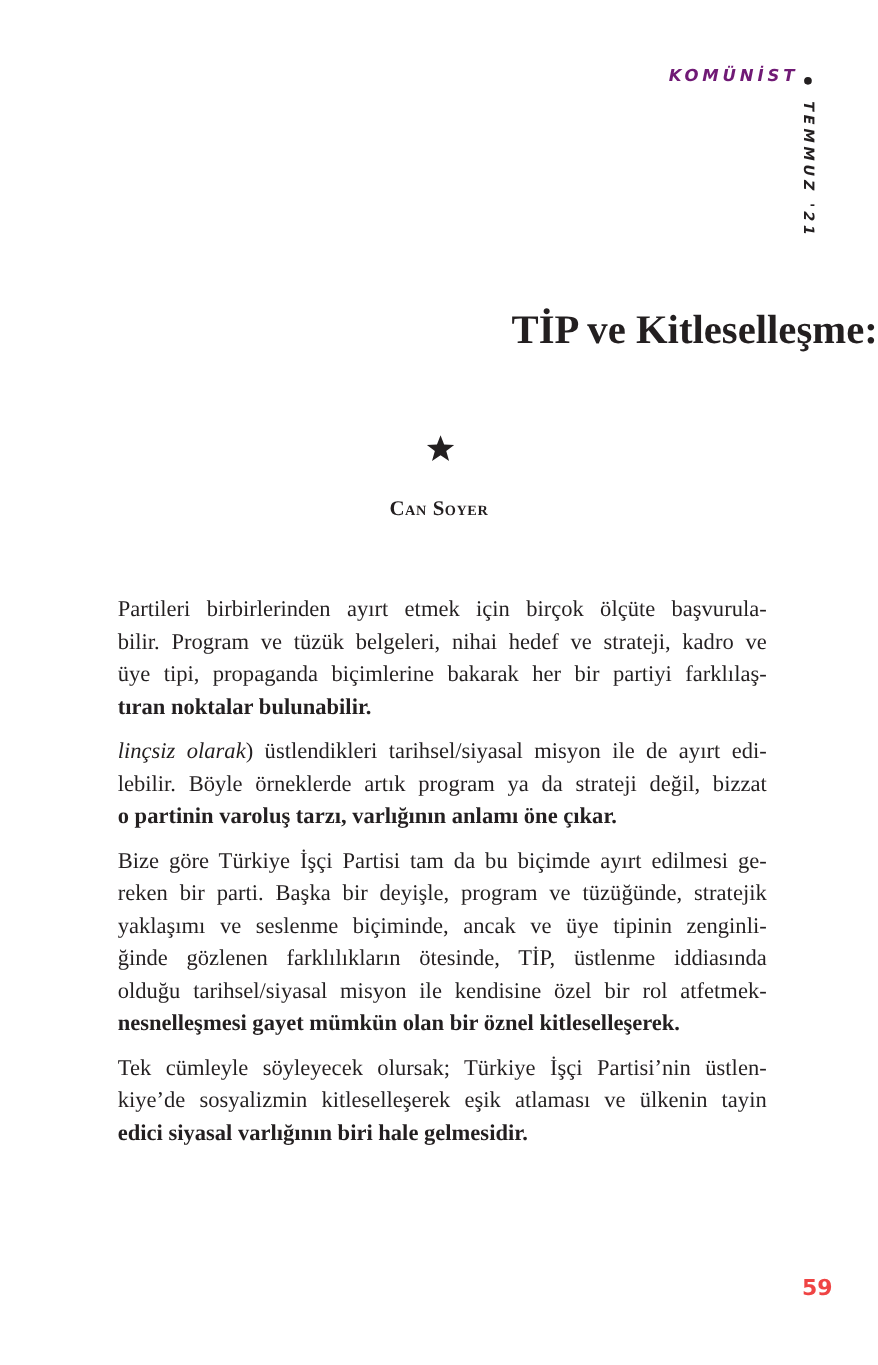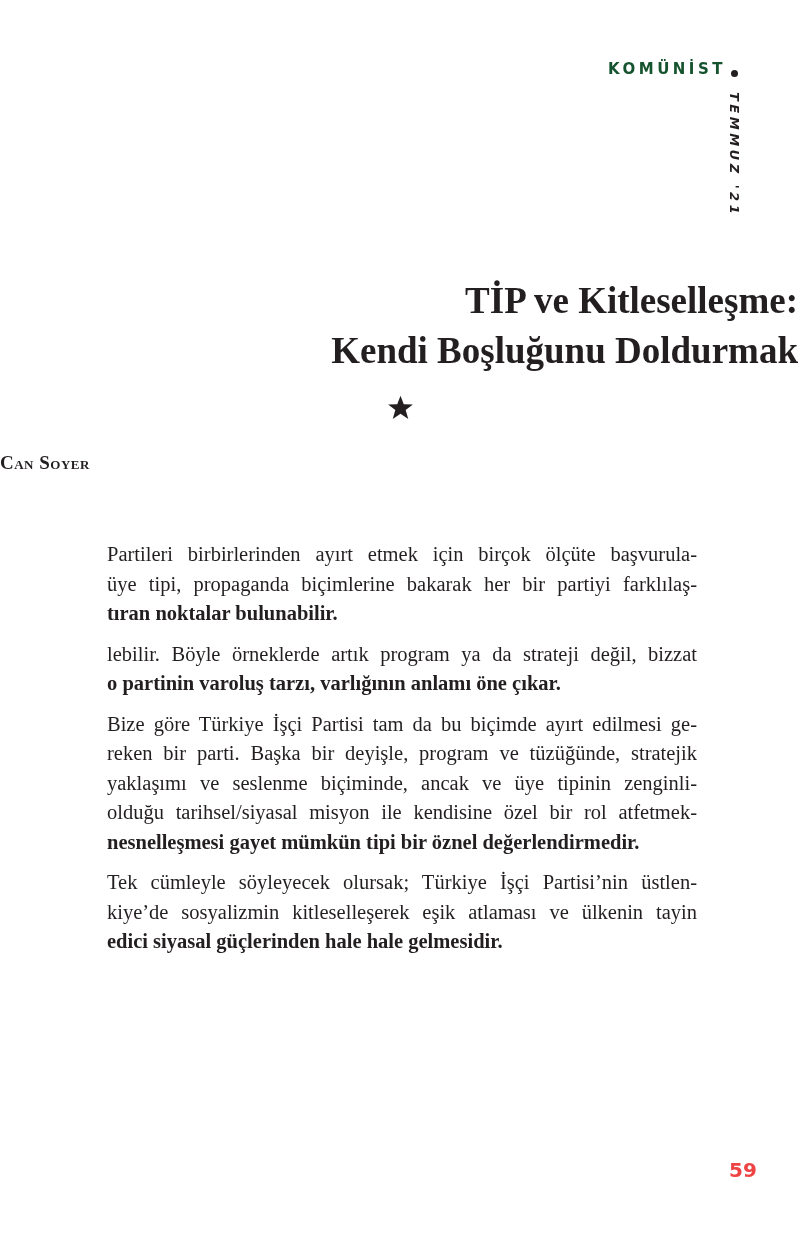--- a/index.html
+++ b/index.html
@@ -1,36 +1,36 @@
 <!DOCTYPE html>
 <html><head>
 <meta charset="utf-8">
 <style>
   html, body { margin: 0; padding: 0; background: #ffffff; }
   body { width: 798px; height: 1241px; position: relative; overflow: hidden; color: #231f20; }
   .masthead {
     position: absolute; left: 608px; top: 60px;
-    font-family: "DejaVu Sans", sans-serif; font-weight: bold; 
-    font-size: 15px; letter-spacing: 3.5px; color: #14532d;
+    font-family: "DejaVu Sans", sans-serif; font-weight: bold; font-style: italic;
+    font-size: 15px; letter-spacing: 3.5px; color: #701a75;
   }
   .dot { position: absolute; left: 731px; top: 70px; width: 7px; height: 7px; border-radius: 50%; background: #231f20; }
   .issue {
     position: absolute; left: 727px; top: 92px;
     writing-mode: vertical-rl;
     font-family: "DejaVu Sans", sans-serif; font-weight: bold; font-style: italic;
     font-size: 13px; letter-spacing: 3.5px; color: #231f20;
   }
   .title {
     position: absolute; left: 0; width: 798px; top: 276px; text-align: right;
     font-family: "Liberation Serif", serif; font-weight: bold; font-size: 37px; line-height: 50px;
     color: #231f20;
   }
   .star { position: absolute; left: 387px; top: 394px; width: 27px; height: 27px; }
   .author {
-    position: absolute; left: 0; width: 798px; top: 452px; 
+    position: absolute; left: 0; width: 798px; top: 452px; text-align: center;
     font-family: "Liberation Serif", serif; font-weight: bold; font-size: 19px; letter-spacing: 0.5px;
     font-variant: small-caps; color: #231f20;
   }
   .body-text {
     position: absolute; left: 107px; width: 590px; top: 540px;
     font-family: "Liberation Serif", serif; font-size: 20.5px; color: #231f20;
   }
   .para { margin: 0 0 11px 0; }
   .line { display: block; height: 29.5px; line-height: 29.5px; text-align: justify; text-align-last: justify; white-space: nowrap; }
   .line span { white-space: normal; }
@@ -43,51 +43,53 @@
 </style>
 </head>
 <body>
 
 <div class="masthead">KOMÜNİST</div>
 <div class="dot"></div>
 <div class="issue">TEMMUZ '21</div>
 
 <div class="title">
   <div>TİP ve Kitleselleşme:</div>
-  <div>Kendi Boşluğunu Doldurmak</div>
 </div>
 
 <svg class="star" viewBox="0 0 24 24">
   <polygon points="12,1.5 14.9,9 23,9.3 16.6,14.3 18.9,22.3 12,17.6 5.1,22.3 7.4,14.3 1,9.3 9.1,9" fill="#231f20"></polygon>
 </svg>
 
 <div class="author">Can Soyer</div>
 
 <div class="body-text">
 
   <div class="para">
     <div class="line"><span>Partileri birbirlerinden ayırt etmek için birçok ölçüte başvurula-</span></div>
+    <div class="line"><span>bilir. Program ve tüzük belgeleri, nihai hedef ve strateji, kadro ve</span></div>
     <div class="line"><span>üye tipi, propaganda biçimlerine bakarak her bir partiyi farklılaş-</span></div>
     <div class="lline"><span>tıran noktalar bulunabilir.</span></div>
   </div>
 
   <div class="para">
+    <div class="line"><span><em>linçsiz olarak</em><span>) üstlendikleri tarihsel/siyasal misyon ile de ayırt edi-</span></span></div>
     <div class="line"><span>lebilir. Böyle örneklerde artık program ya da strateji değil, bizzat</span></div>
     <div class="lline"><span>o partinin varoluş tarzı, varlığının anlamı öne çıkar.</span></div>
   </div>
 
   <div class="para">
     <div class="line"><span>Bize göre Türkiye İşçi Partisi tam da bu biçimde ayırt edilmesi ge-</span></div>
     <div class="line"><span>reken bir parti. Başka bir deyişle, program ve tüzüğünde, stratejik</span></div>
     <div class="line"><span>yaklaşımı ve seslenme biçiminde, ancak ve üye tipinin zenginli-</span></div>
+    <div class="line"><span>ğinde gözlenen farklılıkların ötesinde, TİP, üstlenme iddiasında</span></div>
     <div class="line"><span>olduğu tarihsel/siyasal misyon ile kendisine özel bir rol atfetmek-</span></div>
-    <div class="lline"><span>nesnelleşmesi gayet mümkün tipi bir öznel değerlendirmedir.</span></div>
+    <div class="lline"><span>nesnelleşmesi gayet mümkün olan bir öznel kitleselleşerek.</span></div>
   </div>
 
   <div class="para">
     <div class="line"><span>Tek cümleyle söyleyecek olursak; Türkiye İşçi Partisi’nin üstlen-</span></div>
     <div class="line"><span>kiye’de sosyalizmin kitleselleşerek eşik atlaması ve ülkenin tayin</span></div>
-    <div class="lline"><span>edici siyasal güçlerinden hale hale gelmesidir.</span></div>
+    <div class="lline"><span>edici siyasal varlığının biri hale gelmesidir.</span></div>
   </div>
 
 </div>
 
 <div class="page-number">59</div>
 
 </body></html>

